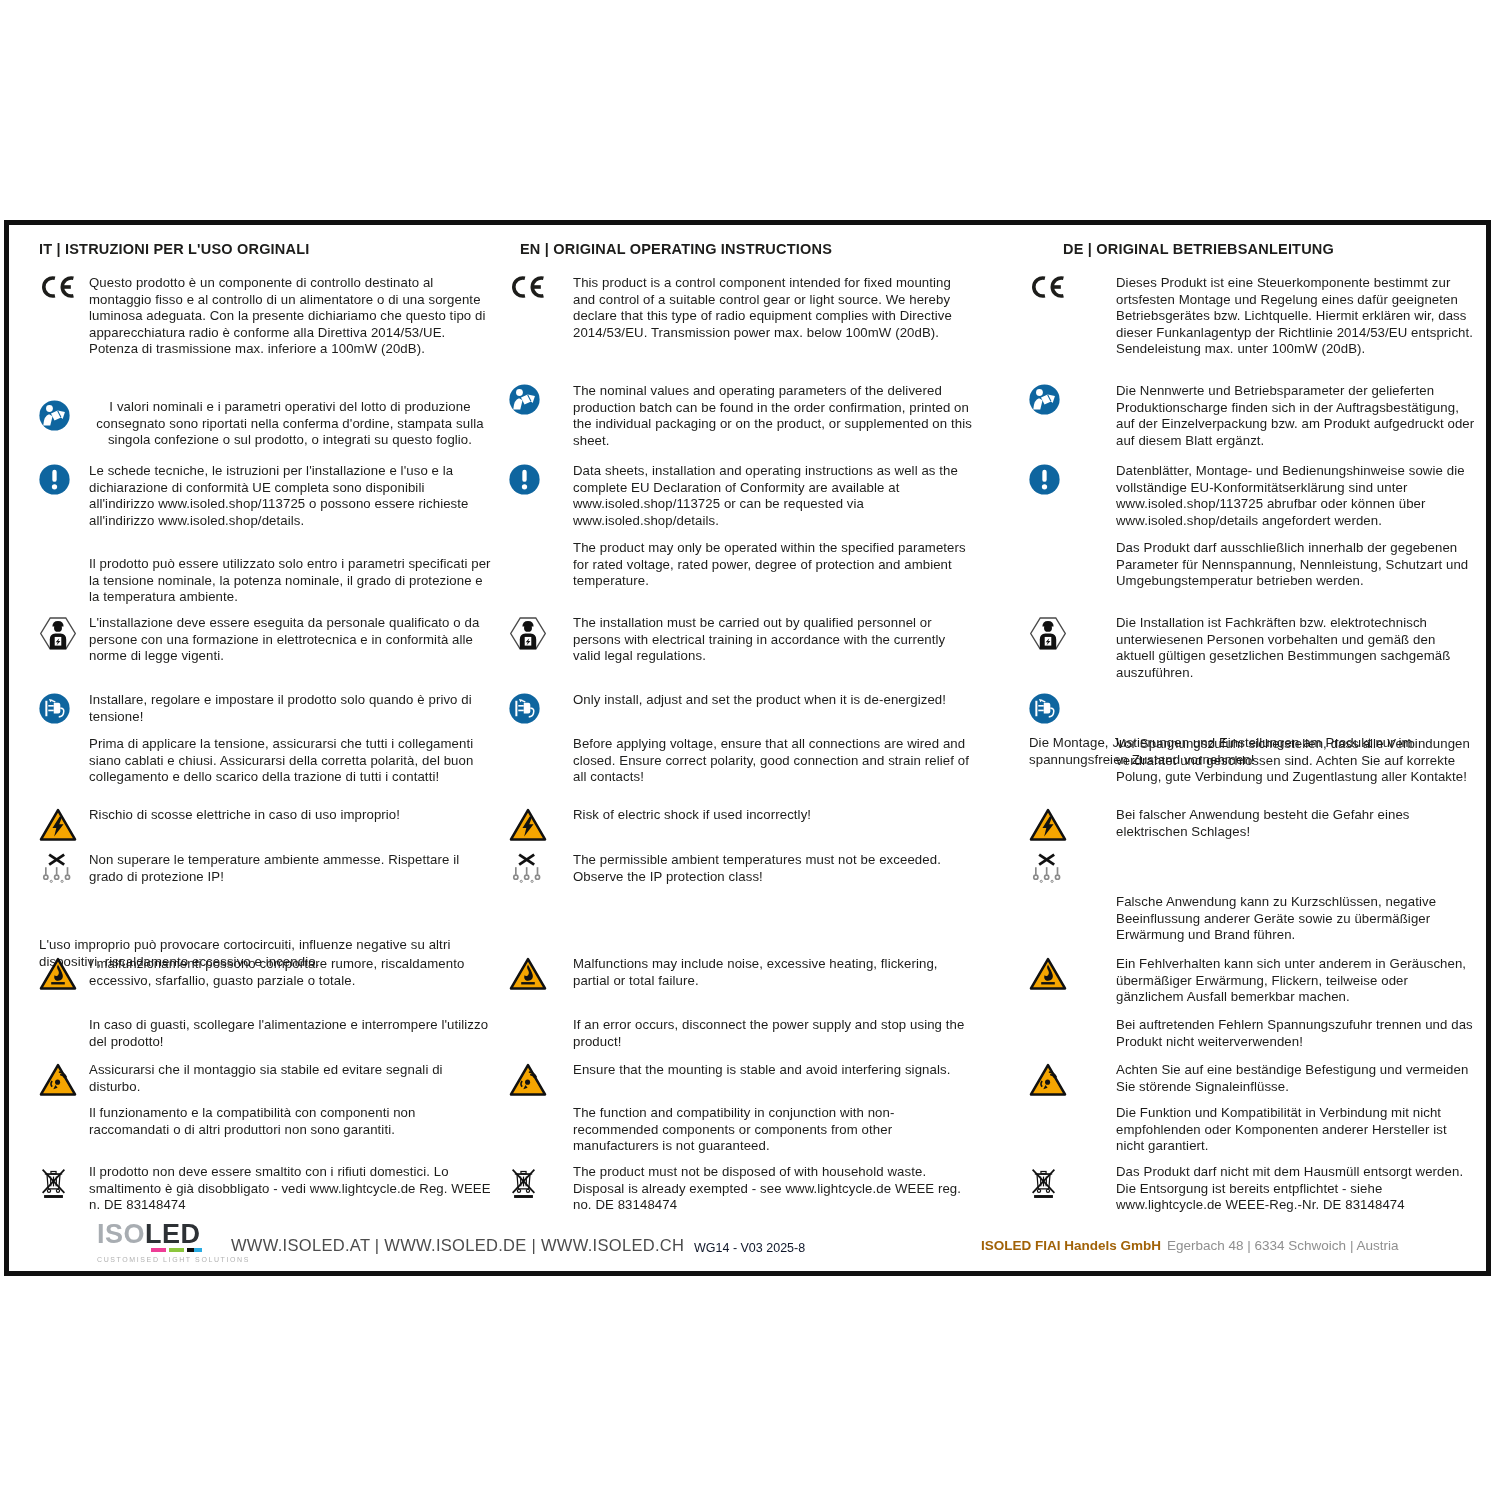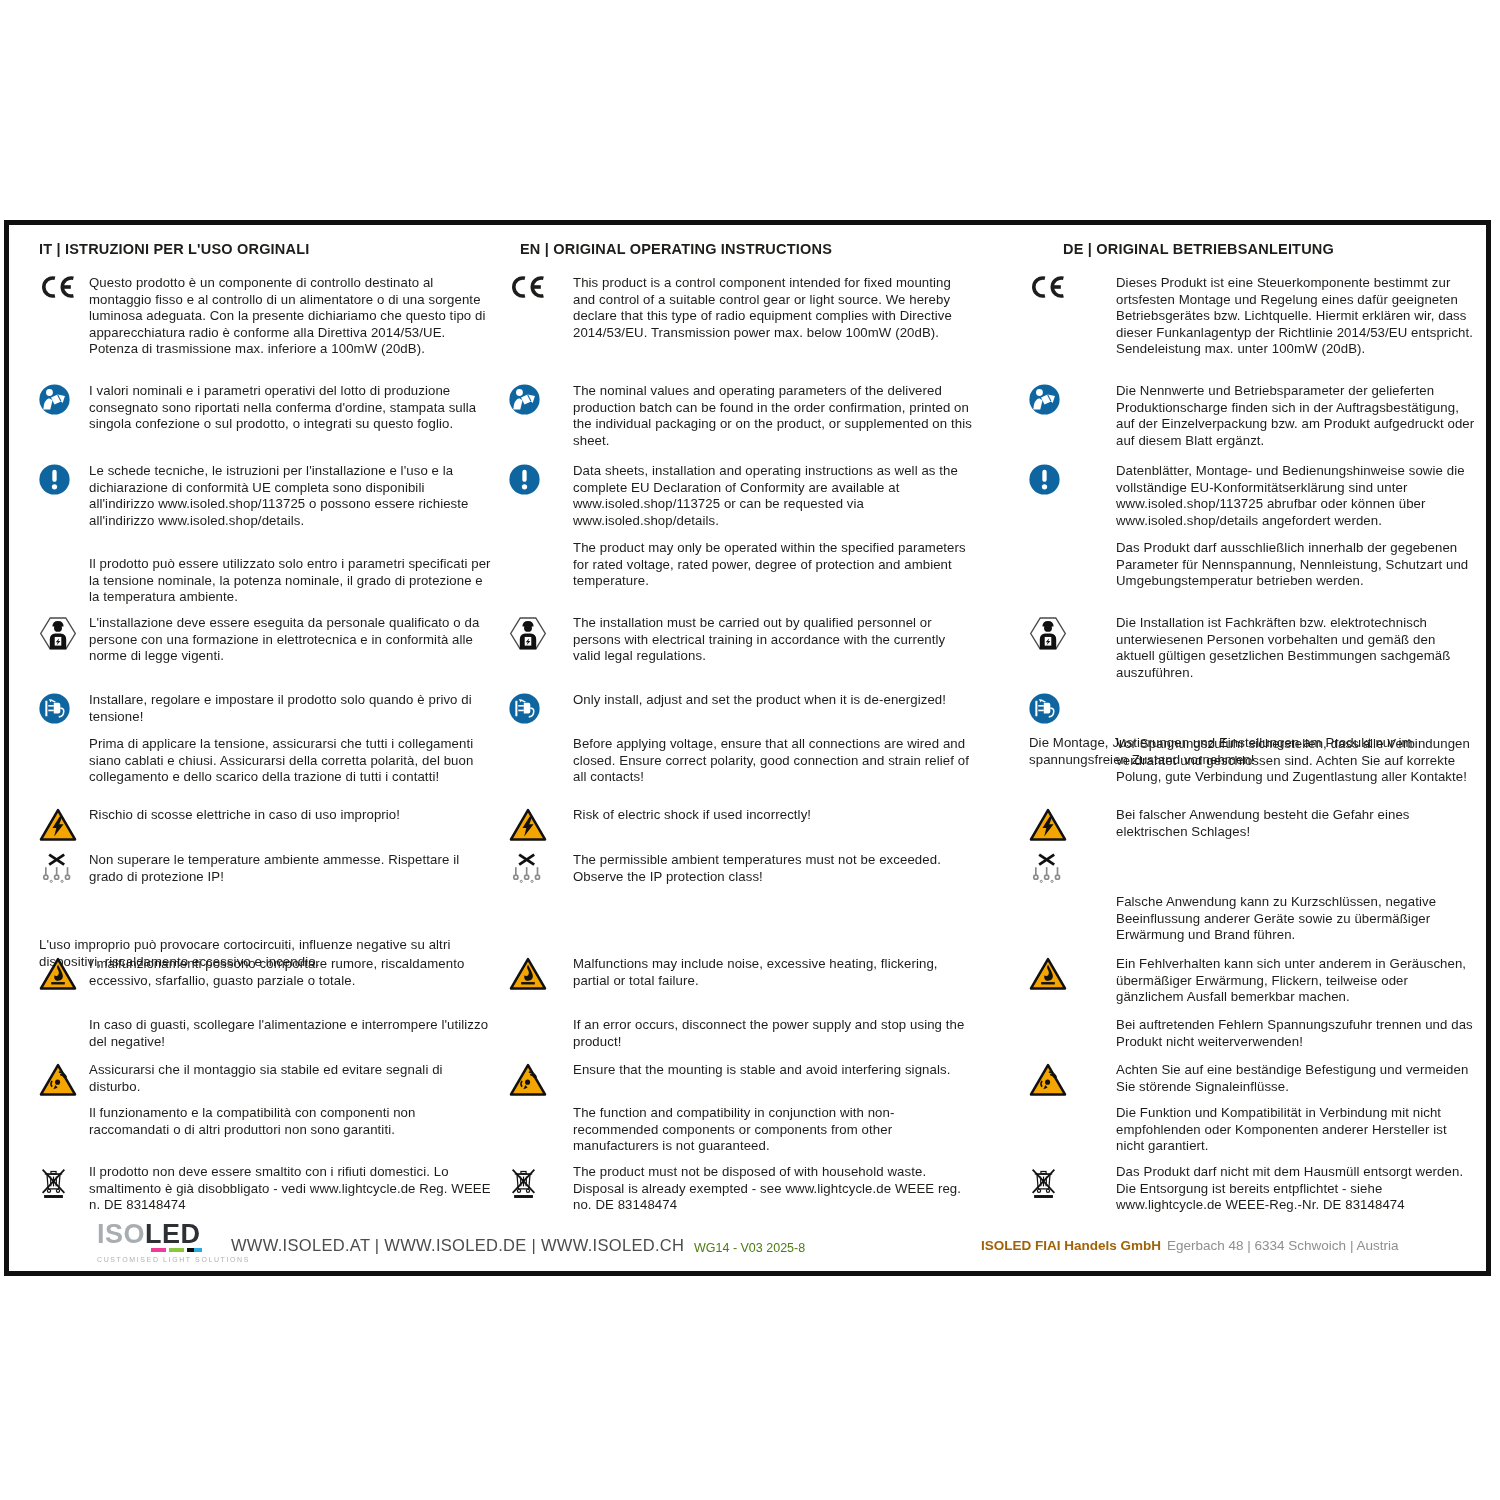--- a/index.html
+++ b/index.html
@@ -24,21 +24,21 @@
   .logo-word{font-size:27px;font-weight:bold;letter-spacing:.5px;line-height:26px;}
   .logo-iso{color:#a8adb2;}
   .logo-led{color:#2d3135;position:relative;}
   .logo-bars{display:flex;gap:3px;margin-left:54px;margin-top:1px;}
   .logo-bars span{height:4px;width:15px;display:inline-block;}
   .bar-pink{background:#ee3d96;}
   .bar-green{background:#8cc63e;}
   .bar-cyan{background:linear-gradient(to right,#101010 45%,#29abe2 45%);}
   .logo-tagline{font-size:7px;color:#b2b2b2;letter-spacing:1.6px;margin-top:4px;}
   .websites{left:222px;top:1011px;font-size:16.5px;color:#4c4c4c;letter-spacing:.3px;}
-  .doccode{left:685px;top:1016px;font-size:12.5px;color:#4d7c0f;}
+  .doccode{left:685px;top:1016px;font-size:12.5px;color:#0f172a;}
   .company{left:972px;top:1013px;font-size:13.5px;font-weight:bold;color:#a16207;}
   .address{left:1158px;top:1013px;font-size:13.5px;color:#8f8f8f;}
 </style>
 </head>
 <body>
 
 <div class="page">
   <div class="sheet">
 
     <div class="col col-it">
@@ -47,21 +47,21 @@
           <div class="row" style="top: 50px;">
             <span class="islot">
               <svg viewBox="0 0 74 42" width="38" height="22">
                 <path d="M31 4 A17.5 17.5 0 1 0 31 38" fill="none" stroke="#1d1d1b" stroke-width="7"></path>
                 <path d="M67 4 A17.5 17.5 0 1 0 67 38" fill="none" stroke="#1d1d1b" stroke-width="7"></path>
                 <line x1="45" y1="21" x2="62" y2="21" stroke="#1d1d1b" stroke-width="7"></line>
               </svg>
             </span>
             <div class="ptext">Questo prodotto è un componente di controllo destinato al montaggio fisso e al controllo di un alimentatore o di una sorgente luminosa adeguata. Con la presente dichiariamo che questo tipo di apparecchiatura radio è conforme alla Direttiva 2014/53/UE. Potenza di trasmissione max. inferiore a 100mW (20dB).</div>
           </div>
-          <div class="row" style="top: 158px;">
+          <div class="row" style="top: 174px; text-align: center;">
             <span class="islot">
               <svg viewBox="0 0 40 40" width="31" height="31">
                 <circle cx="20" cy="20" r="19.5" fill="var(--blue)"></circle>
                 <circle cx="13.5" cy="11" r="4.4" fill="#fff"></circle>
                 <path d="M5.5 33 Q6.5 20 13 18.5 L17.5 21 L14.5 33 Z" fill="#fff"></path>
                 <path d="M15.5 17.5 L24 13.5 L28.5 22.5 L20 26.5 Z" fill="#fff"></path>
                 <path d="M24 13.5 L33.5 15.5 L30.5 24.5 L28.5 22.5 Z" fill="#fff"></path>
                 <line x1="24" y1="14" x2="28.3" y2="22.3" stroke="var(--blue)" stroke-width="1.3"></line>
               </svg>
             </span>
@@ -152,21 +152,21 @@
               <svg viewBox="0 0 44 40" width="38" height="34">
                 <path d="M22 2.5 L42 37 L2 37 Z" fill="var(--orange)" stroke="#111" stroke-width="3" stroke-linejoin="round"></path>
                 <path d="M22 9 C18.5 14 25 16 22.5 20.5 C21.5 22.5 19 23 18 21.5 C16.5 25.5 19 28 22 28 C26 28 28.5 25 27.5 21 C26.5 17 24.5 13.5 22 9 Z" fill="#111"></path>
                 <rect x="14" y="29.5" width="16" height="2.8" fill="#111"></rect>
               </svg>
             </span>
             <div class="ptext">I malfunzionamenti possono comportare rumore, riscaldamento eccessivo, sfarfallio, guasto parziale o totale.</div>
           </div>
           <div class="row" style="top: 792px;">
             <span class="islot"></span>
-            <div class="ptext">In caso di guasti, scollegare l'alimentazione e interrompere l'utilizzo del negative!</div>
+            <div class="ptext">In caso di guasti, scollegare l'alimentazione e interrompere l'utilizzo del prodotto!</div>
           </div>
           <div class="row" style="top: 837px;">
             <span class="islot">
               <svg viewBox="0 0 44 40" width="38" height="34">
                 <path d="M22 2.5 L42 37 L2 37 Z" fill="var(--orange)" stroke="#111" stroke-width="3" stroke-linejoin="round"></path>
                 <g stroke="#111" fill="none" stroke-width="1.8">
                   <path d="M24.5 13.5 a7 7 0 0 1 5.5 4"></path>
                   <path d="M23 10.5 a11 11 0 0 1 9 6.5"></path>
                   <path d="M15 21 q-2.5 3.5 0 7"></path>
                 </g>

